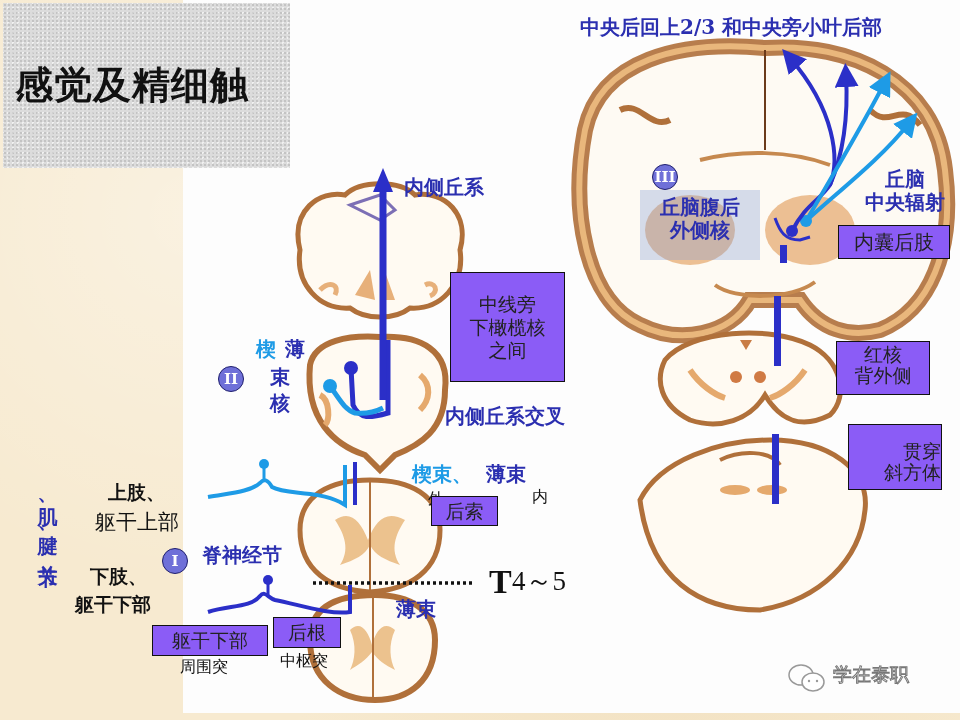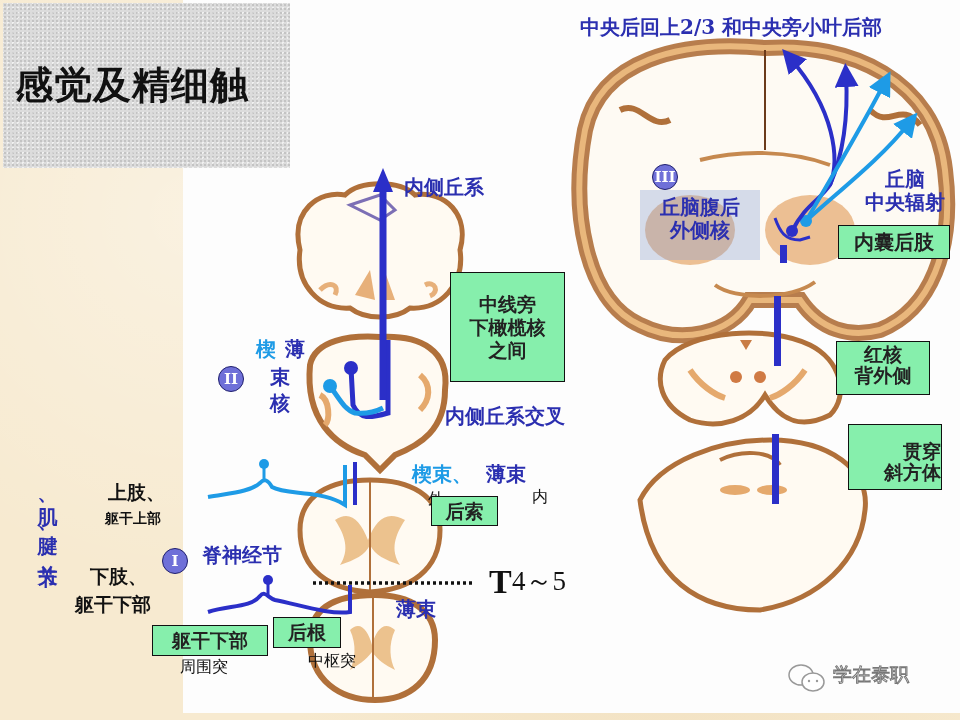--- a/index.html
+++ b/index.html
@@ -31,24 +31,23 @@
   .title-line {
     position: absolute; left: 12px; font-family: "DejaVu Sans", sans-serif;
     font-size: 38px; font-weight: bold; color: #111; letter-spacing: 1px; line-height: 44px;
   }
   svg.diagram { position: absolute; left: 0; top: 0; }
   .lbl { position: absolute; white-space: nowrap; line-height: 1.15; }
   .blue { color: #2b2fb0; font-weight: bold; }
   .cyan { color: #1e9be6; font-weight: bold; }
   .black { color: #111; }
   .boxed {
-    position: absolute; border: 1.5px solid #111; background: #86efac;
+    position: absolute; border: 1.5px solid #111; background: #8b5cf6;
     color: #222; text-align: center; font-family: "DejaVu Sans", sans-serif;
     line-height: 1.2;
-    font-weight: bold;
   }
   .roman {
     position: absolute; width: 24px; height: 24px; border-radius: 50%;
     background: #6f70d8; border: 1.5px solid #1f1f6e; color: #ffffff;
     font-size: 15px; font-weight: bold; text-align: center; line-height: 24px;
     font-family: "DejaVu Serif", serif;
   }
   .vert { writing-mode: vertical-rl; }
 </style>
 </head>
@@ -195,31 +194,31 @@
 <div class="lbl blue" style="left:445px; top:405px; font-size:20px;">内侧丘系交叉</div>
 
 <div class="lbl cyan" style="left:412px; top:463px; font-size:20px;">楔束、</div>
 <div class="lbl blue" style="left:486px; top:463px; font-size:20px;">薄束</div>
 <div class="lbl black" style="left:428px; top:490px; font-size:16px; font-family:'DejaVu Sans', sans-serif;">外</div>
 <div class="boxed" style="left:431px; top:496px; width:65px; height:28px; font-size:19px; line-height:28px;">后索</div>
 <div class="lbl black" style="left:532px; top:488px; font-size:16px; font-family:'DejaVu Sans', sans-serif;">内</div>
 
 <div class="lbl blue vert" style="left:36px; top:492px; font-size:20px; letter-spacing:4px;">肌、腱、关节</div>
 <div class="lbl black" style="left:108px; top:482px; font-size:19px; font-weight:bold;">上肢、</div>
-<div class="lbl black" style="left:95px; top:510px; font-size:14px; font-weight:bold;margin-left:10px;">躯干上部</div>
+<div class="lbl black" style="left:95px; top:510px; font-size:21px; font-weight:normal;">躯干上部</div>
 <div class="lbl black" style="left:90px; top:566px; font-size:19px; font-weight:bold;">下肢、</div>
 <div class="lbl black" style="left:75px; top:594px; font-size:19px; font-weight:bold;">躯干下部</div>
 
 <div class="roman" style="left:162px; top:548px;">I</div>
 <div class="lbl blue" style="left:202px; top:544px; font-size:20px;">脊神经节</div>
 
 <div class="boxed" style="left:152px; top:625px; width:114px; height:29px; font-size:19px; line-height:29px;">躯干下部</div>
 <div class="lbl black" style="left:180px; top:658px; font-size:16px; font-family:'DejaVu Sans', sans-serif;">周围突</div>
 <div class="boxed" style="left:273px; top:617px; width:66px; height:29px; font-size:19px; line-height:29px;">后根</div>
-<div class="lbl black" style="left:280px; top:652px; font-size:16px; font-family:'DejaVu Sans', sans-serif;margin-left:28px;">中枢突</div>
+<div class="lbl black" style="left:280px; top:652px; font-size:16px; font-family:'DejaVu Sans', sans-serif;">中枢突</div>
 
 <div class="lbl blue" style="left:396px; top:598px; font-size:20px;">薄束</div>
 
 <div class="lbl black" style="left:489px; top:562px; font-size:34px; font-weight:bold; font-family:'Liberation Serif', serif;">T</div>
 <div class="lbl black" style="left:512px; top:566px; font-size:27px; font-family:'Liberation Serif', serif;">4～5</div>
 
 <div class="lbl" style="left:787px; top:662px; width:140px; height:34px;">
   <svg width="44" height="34" viewBox="0 0 44 34" style="position:absolute; left:0; top:0;">
     <ellipse cx="14" cy="13" rx="12" ry="10" fill="none" stroke="#999" stroke-width="1.5"></ellipse>
     <ellipse cx="26" cy="20" rx="11" ry="9" fill="#fff" stroke="#999" stroke-width="1.5"></ellipse>

